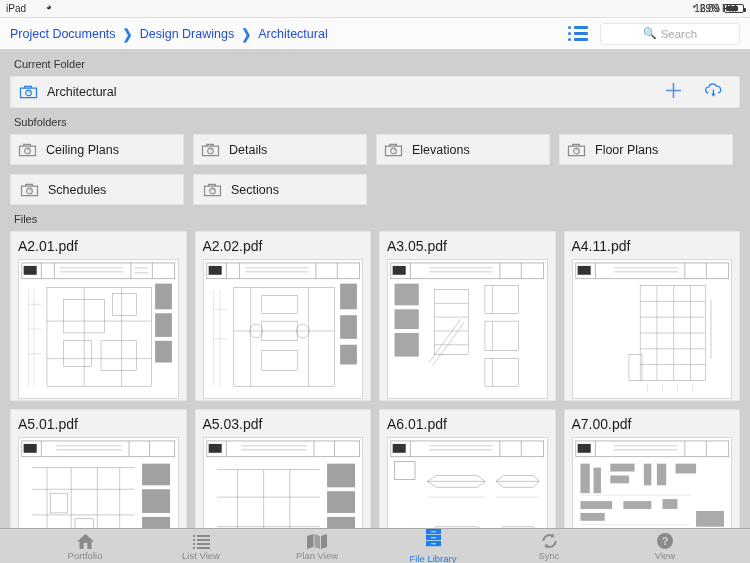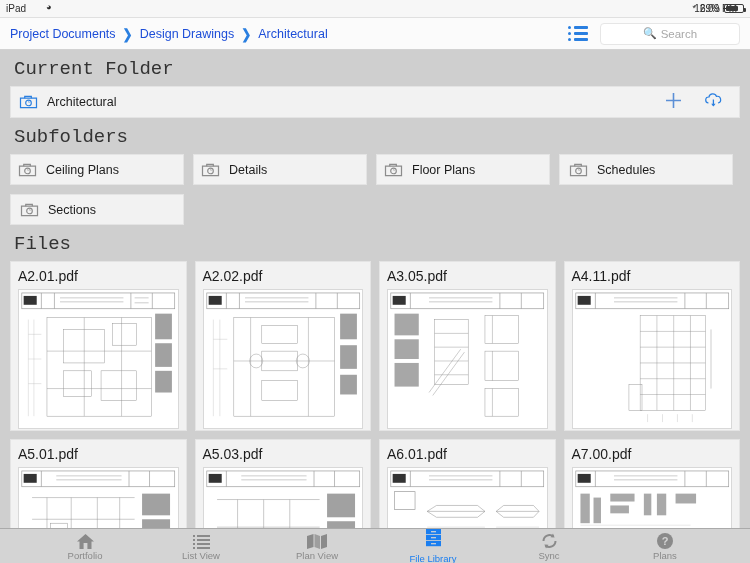--- a/index.html
+++ b/index.html
@@ -78,23 +78,22 @@
   .search-glyph { font-size: 11px; color: #a9a9a9; }
 
   
   .content {
     position: absolute; top: 50px; bottom: 35px; left: 0; right: 0;
     background: #cfcfcf;
     overflow: hidden;
     padding: 0 10px;
   }
   .section-title {
-    font-size: 19px; color: #333333;
+    font-size: 11px; color: #333333;
     padding: 8px 2px 6px 4px;
-    font-family: Liberation Mono, monospace;
   }
 
   
   .curfolder {
     height: 32px; background: #f2f2f2;
     border: 1px solid #e4e4e4;
     display: flex; align-items: center;
     padding: 0 8px;
   }
   .curfolder .cf-label {
@@ -262,20 +261,31 @@
     <div class="subfolder sf-w1">
       <span>
         <svg class="foldericon" viewBox="0 0 20 17">
           <path d="M1.5 4.5 V14.5 H18.5 V4.5 Z" fill="none" stroke="#8c8c8c" stroke-width="1.3"></path>
           <path d="M6 4.5 V2.5 H13 V4.5" fill="none" stroke="#8c8c8c" stroke-width="1.3"></path>
           <circle cx="10" cy="9.5" r="3" fill="none" stroke="#8c8c8c" stroke-width="1.2"></circle>
           <path d="M10 7.3 L11.5 9 L10 9" fill="#8c8c8c"></path>
         </svg>
       </span>
       <span class="sf-label">Details</span>
+    </div>
+    <div class="subfolder sf-w1">
+      <span>
+        <svg class="foldericon" viewBox="0 0 20 17">
+          <path d="M1.5 4.5 V14.5 H18.5 V4.5 Z" fill="none" stroke="#8c8c8c" stroke-width="1.3"></path>
+          <path d="M6 4.5 V2.5 H13 V4.5" fill="none" stroke="#8c8c8c" stroke-width="1.3"></path>
+          <circle cx="10" cy="9.5" r="3" fill="none" stroke="#8c8c8c" stroke-width="1.2"></circle>
+          <path d="M10 7.3 L11.5 9 L10 9" fill="#8c8c8c"></path>
+        </svg>
+      </span>
+      <span class="sf-label">Elevations</span>
     </div>
     <div class="subfolder sf-w1">
       <span>
         <svg class="foldericon" viewBox="0 0 20 17">
           <path d="M1.5 4.5 V14.5 H18.5 V4.5 Z" fill="none" stroke="#8c8c8c" stroke-width="1.3"></path>
           <path d="M6 4.5 V2.5 H13 V4.5" fill="none" stroke="#8c8c8c" stroke-width="1.3"></path>
           <circle cx="10" cy="9.5" r="3" fill="none" stroke="#8c8c8c" stroke-width="1.2"></circle>
           <path d="M10 7.3 L11.5 9 L10 9" fill="#8c8c8c"></path>
         </svg>
       </span>
@@ -685,16 +695,16 @@
     <span class="tab-label">Sync</span>
   </div>
 
   <div class="tab">
     <span class="tab-ico">
       <svg width="18" height="18" viewBox="0 0 18 18">
         <circle cx="9" cy="9" r="8" fill="#8a8a8a"></circle>
         <text x="9" y="13.4" text-anchor="middle" font-size="11" font-weight="bold" font-family="Liberation Sans, sans-serif" fill="#d4d4d4">?</text>
       </svg>
     </span>
-    <span class="tab-label">Plans</span>
+    <span class="tab-label">View</span>
   </div>
 
 </div>
 
 </body></html>

